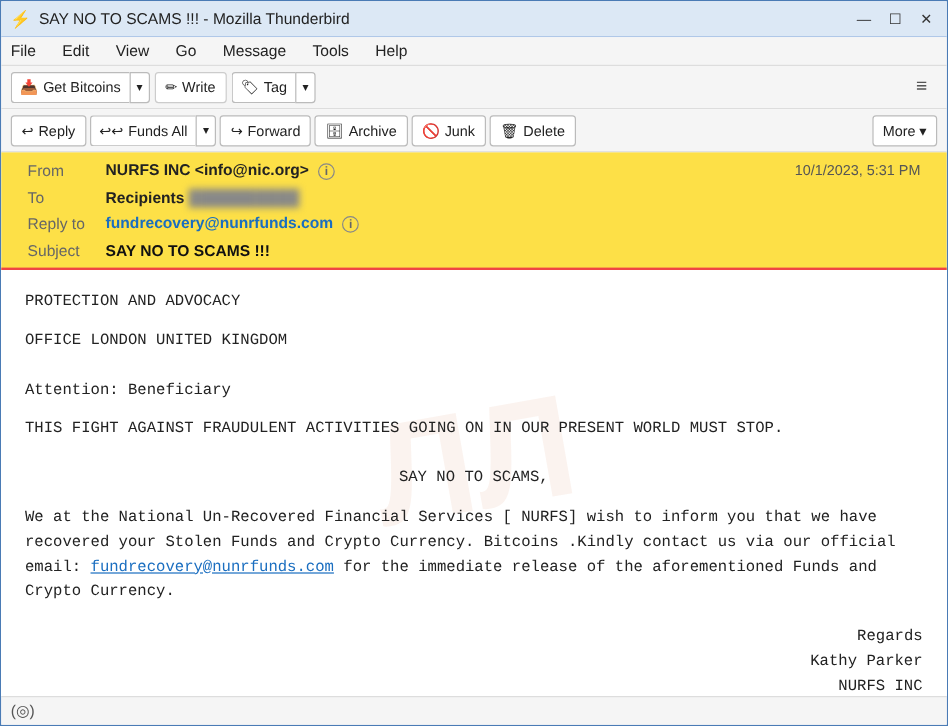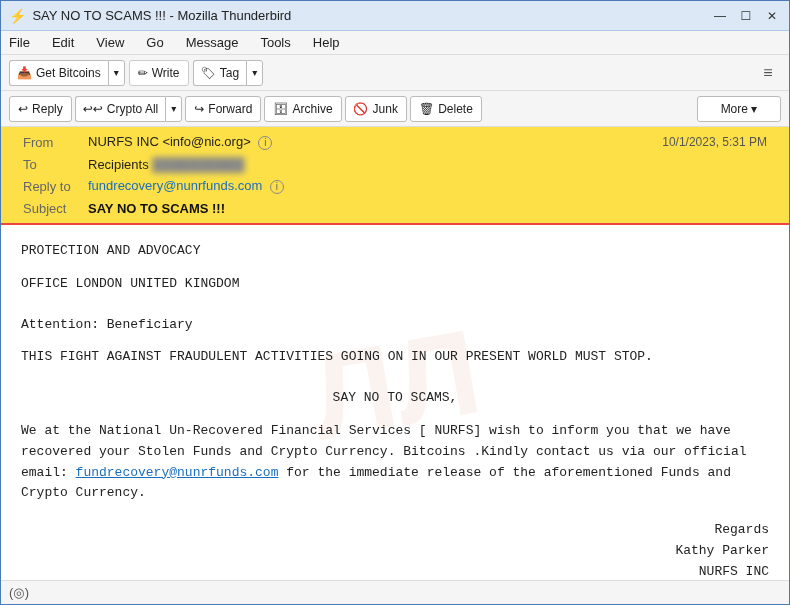--- a/index.html
+++ b/index.html
@@ -159,21 +159,21 @@
       cursor: pointer;
       font-size: 10px;
       color: #222;
       height: 26px;
     }
     .action-spacer { flex: 1; }
     .more-btn {
       display: flex;
       align-items: center;
       gap: 3px;
-      padding: 3px 23px;
+      padding: 3px 8px;
       border: 1px solid #bbb;
       border-radius: 3px;
       background: #fff;
       cursor: pointer;
       font-size: 12px;
       color: #222;
       height: 26px;
     }
 
     
@@ -192,20 +192,21 @@
     }
     .header-label {
       color: #666;
       width: 65px;
       flex-shrink: 0;
       font-size: 13px;
     }
     .header-value {
       color: #222;
       flex: 1;
+      font-weight: bold;
     }
     .header-value a {
       color: #1a6ec0;
       text-decoration: none;
     }
     .header-date {
       color: #555;
       font-size: 12px;
       margin-left: auto;
     }
@@ -340,21 +341,21 @@
   </div>
 
   <div class="action-bar">
     <button class="action-btn">
       <span>↩</span>
       <span>Reply</span>
     </button>
     <div class="action-btn-split">
       <button class="action-btn-main">
         <span>↩↩</span>
-        <span>Crypto All</span>
+        <span>Funds All</span>
       </button>
       <button class="action-btn-arrow">
         <span>▾</span>
       </button>
     </div>
     <button class="action-btn">
       <span>↪</span>
       <span>Forward</span>
     </button>
     <button class="action-btn">

